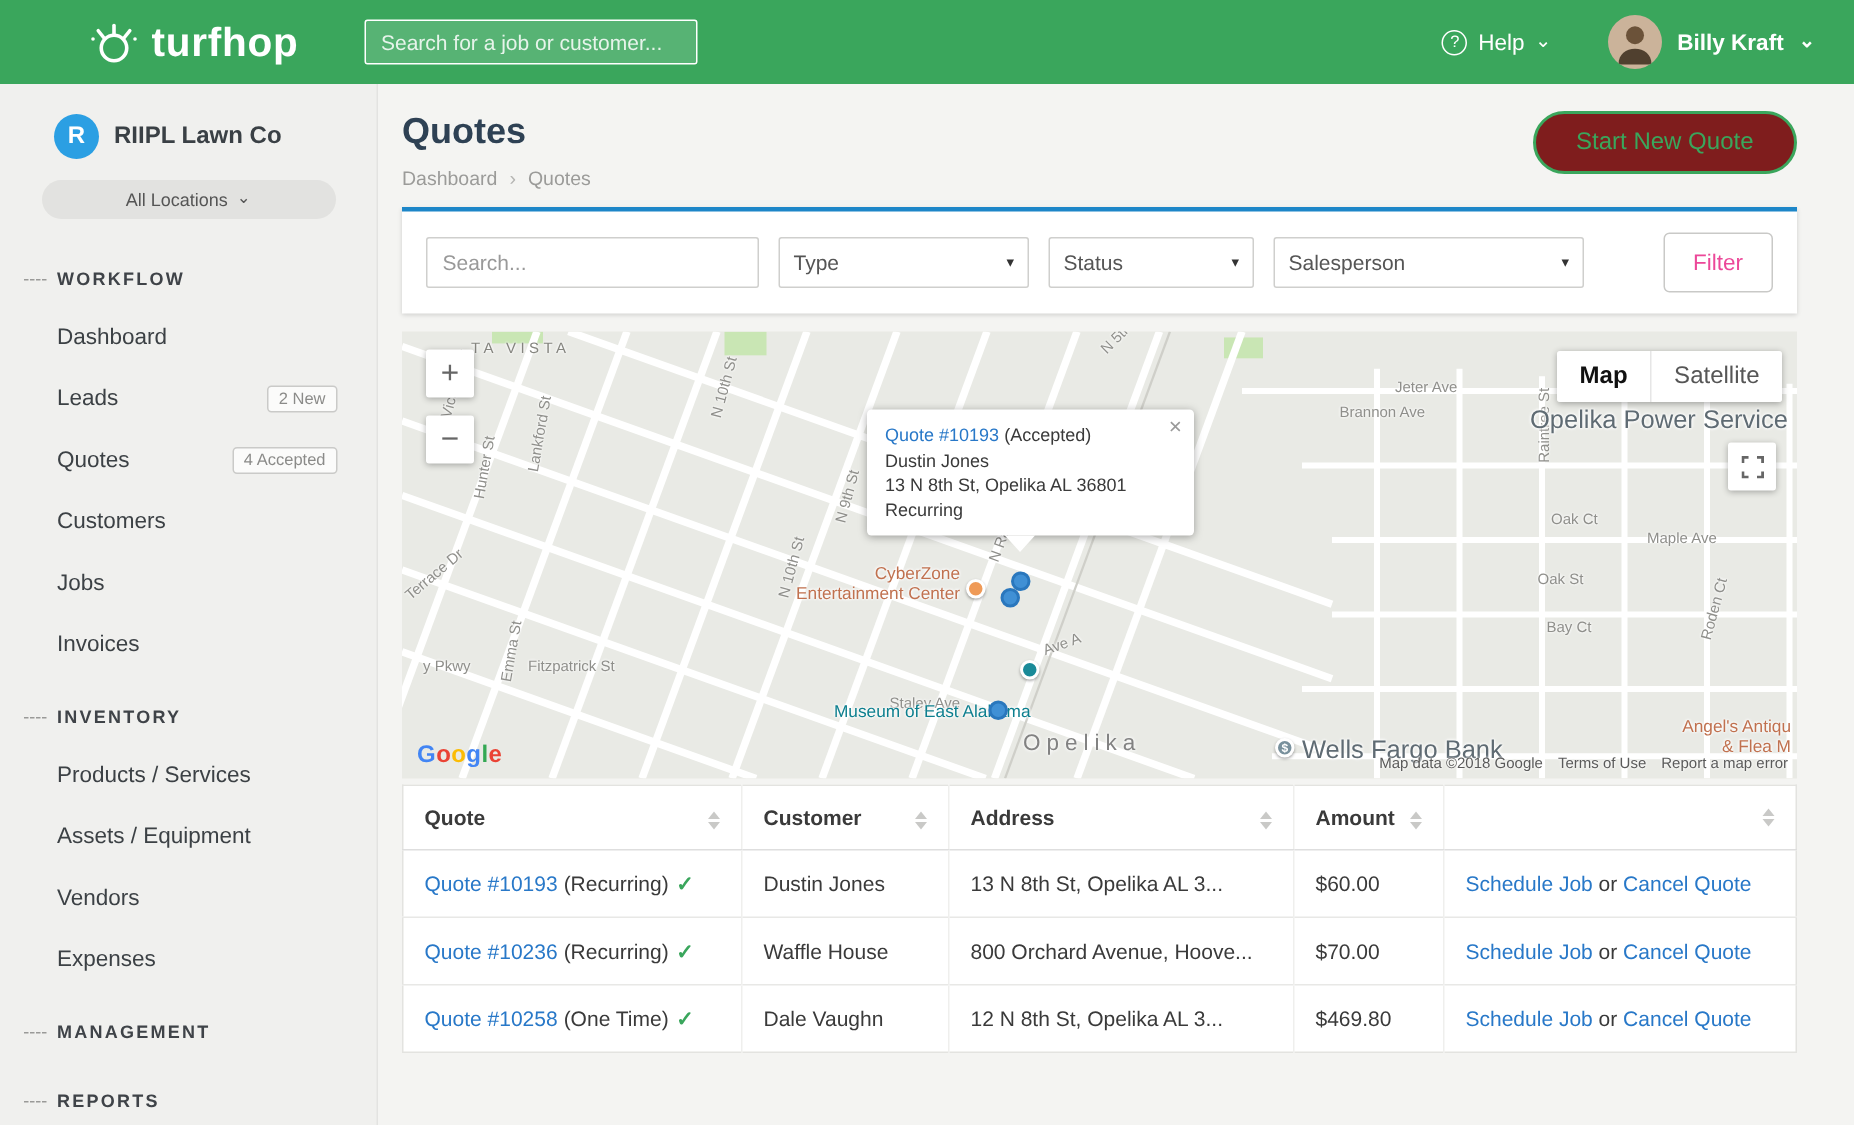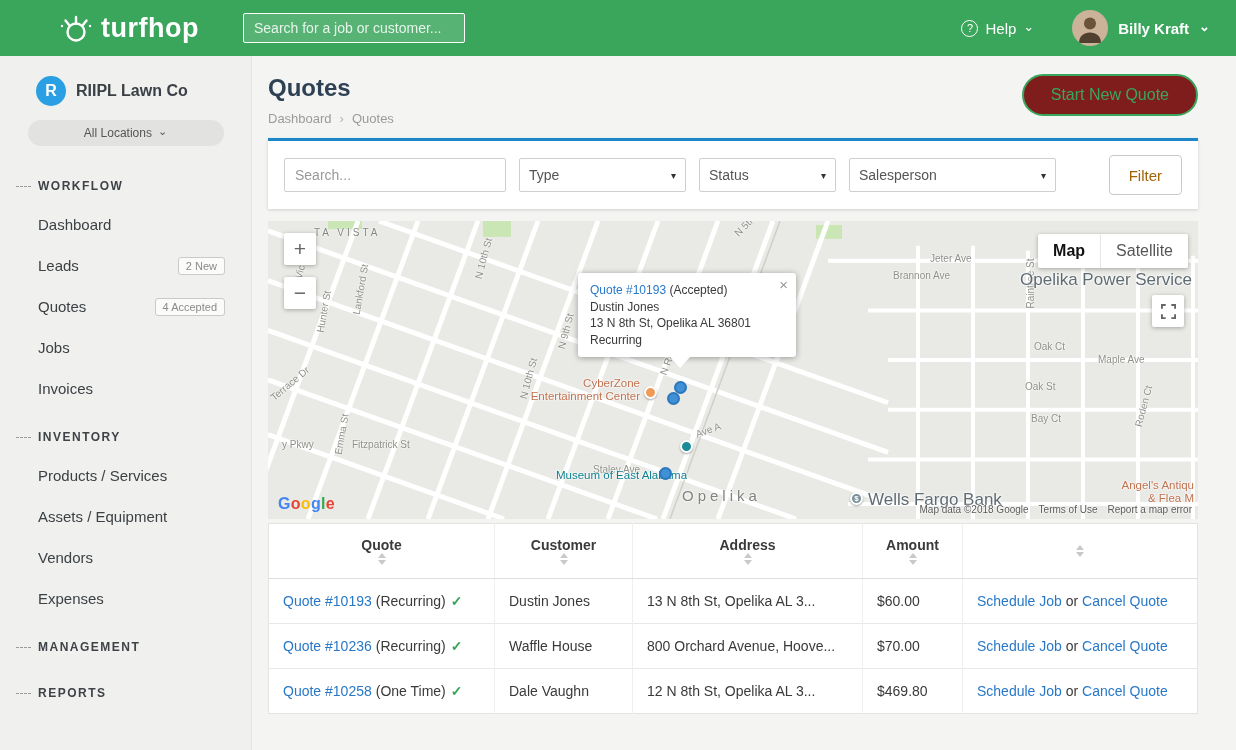--- a/index.html
+++ b/index.html
@@ -41,21 +41,21 @@
   .breadcrumb { margin-top:9px; font-size:13px; color:#9b9b99; display:flex; gap:8px; align-items:center; }
   .bc-sep { color:#b5b5b3; font-size:13px; }
   .new-quote-btn { margin-left:auto; height:42px; padding:0 27px; border:2px solid #3aa65c; border-radius:22px; background:#7f1d1d; color:#3aa65c; font-size:16px; display:flex; align-items:center; cursor:pointer; font-family:inherit; }
   
   .filter-card { margin-top:12px; background:#fff; border-top:3px solid #1d86c8; box-shadow:0 1px 3px rgba(0,0,0,.15); padding:14px 16px; display:flex; gap:13px; align-items:center; }
   .f-input { width:222px; height:34px; border:1px solid #cfcfcd; border-radius:2px; padding:0 10px; font-size:14px; color:#444; outline:none; font-family:inherit; }
   .f-input::placeholder { color:#999; }
   .f-select { height:34px; border:1px solid #cfcfcd; border-radius:2px; display:flex; align-items:center; justify-content:space-between; padding:0 9px; font-size:14px; color:#555; cursor:pointer; background:#fff; }
   .f-select .caret { font-size:10px; color:#333; }
   .w-type { width:167px; } .w-status { width:137px; } .w-sales { width:207px; }
-  .filter-btn { margin-left:auto; height:40px; padding:0 19px; border:1px solid #c9c9c7; border-radius:4px; background:#fff; font-size:15px; color:#a16207; cursor:pointer; font-family:inherit; }
+  .filter-btn { margin-left:auto; height:40px; padding:0 19px; border:1px solid #c9c9c7; border-radius:4px; background:#fff; font-size:15px; color:#ec4899; cursor:pointer; font-family:inherit; }
   
   .map { position:relative; margin-top:12px; height:298px; background:#e9eae5; overflow:hidden; }
   .streets { position:absolute; left:0; top:0; width:100%; height:100%; }
   .slabel { position:absolute; font-size:10px; color:#8f8f8b; white-space:nowrap; transform-origin:0 50%; text-shadow:0 0 2px #fff,0 0 2px #fff; pointer-events:none; }
   .slabel.area { letter-spacing:3px; color:#85857f; }
   .poi { position:absolute; font-size:11.5px; line-height:13px; text-shadow:0 0 2px #fff,0 0 2px #fff,0 0 3px #fff; pointer-events:none; white-space:nowrap; }
   .poi.orange { color:#c0714f; }
   .poi.teal { color:#0d7f8e; }
   .poi.gray { color:#5f6b73; font-size:17px; }
   .city { position:absolute; font-size:15px; letter-spacing:4px; color:#828282; text-shadow:0 0 2px #fff,0 0 3px #fff; pointer-events:none; }
@@ -74,21 +74,21 @@
   .infowin .close { position:absolute; right:8px; top:4px; color:#9a9a9a; font-size:15px; cursor:pointer; }
   .infowin .tail { position:absolute; bottom:-11px; left:92px; width:0; height:0; border-left:10px solid transparent; border-right:10px solid transparent; border-top:11px solid #fff; }
   .iw-link { color:#2878c8; cursor:pointer; }
   .glogo { position:absolute; left:10px; bottom:6px; font-size:16px; font-weight:bold; letter-spacing:.3px; cursor:pointer; }
   .g1,.g4 { color:#4285f4; } .g2,.g6 { color:#ea4335; } .g3 { color:#fbbc05; } .g5 { color:#34a853; }
   .attrib { position:absolute; right:6px; bottom:4px; font-size:10px; color:#5a5a5a; display:flex; gap:10px; text-shadow:0 0 2px #fff,0 0 2px #fff; }
   
   .quotes-table { margin-top:4px; width:930px; border-collapse:collapse; background:#fff; border:1px solid #e3e3e0; table-layout:fixed; }
   .quotes-table th { text-align:left; padding:13px 14px; font-size:14px; color:#3a3a3a; border-bottom:1px solid #dedede; border-left:1px solid #efefed; cursor:pointer; }
   .quotes-table th:first-child, .quotes-table td:first-child { border-left:none; }
-  .th-inner { display:flex; align-items:center; justify-content:space-between;flex-direction:column; }
+  .th-inner { display:flex; align-items:flex-end; justify-content:space-between; }
   .sort { display:inline-flex; flex-direction:column; align-items:center; }
   .sort i { display:block; width:0; height:0; border-left:4px solid transparent; border-right:4px solid transparent; }
   .sort .su { border-bottom:5px solid #c9c9c7; margin-bottom:2px; }
   .sort .sd { border-top:5px solid #c9c9c7; }
   .quotes-table td { padding:14px; font-size:14px; color:#3a3a3a; border-top:1px solid #e8e8e6; border-left:1px solid #efefed; white-space:nowrap; overflow:hidden; }
   a.blue { color:#2878c8; text-decoration:none; cursor:pointer; }
   .suffix { margin-left:4px; }
   .check { color:#3aa65c; font-weight:bold; margin-left:5px; }
   .check:empty { display:none; }
 </style>
@@ -147,20 +147,23 @@
     <div class="nav-item">
       <span>Dashboard</span>
     </div>
     <div class="nav-item">
       <span>Leads</span>
       <span class="nav-badge">2 New</span>
     </div>
     <div class="nav-item">
       <span>Quotes</span>
       <span class="nav-badge">4 Accepted</span>
+    </div>
+    <div class="nav-item">
+      <span>Customers</span>
     </div>
     <div class="nav-item">
       <span>Jobs</span>
     </div>
     <div class="nav-item">
       <span>Invoices</span>
     </div>
     <div class="nav-header">
       <span class="nav-dash"></span>
       <span class="nav-header-label">INVENTORY</span>

